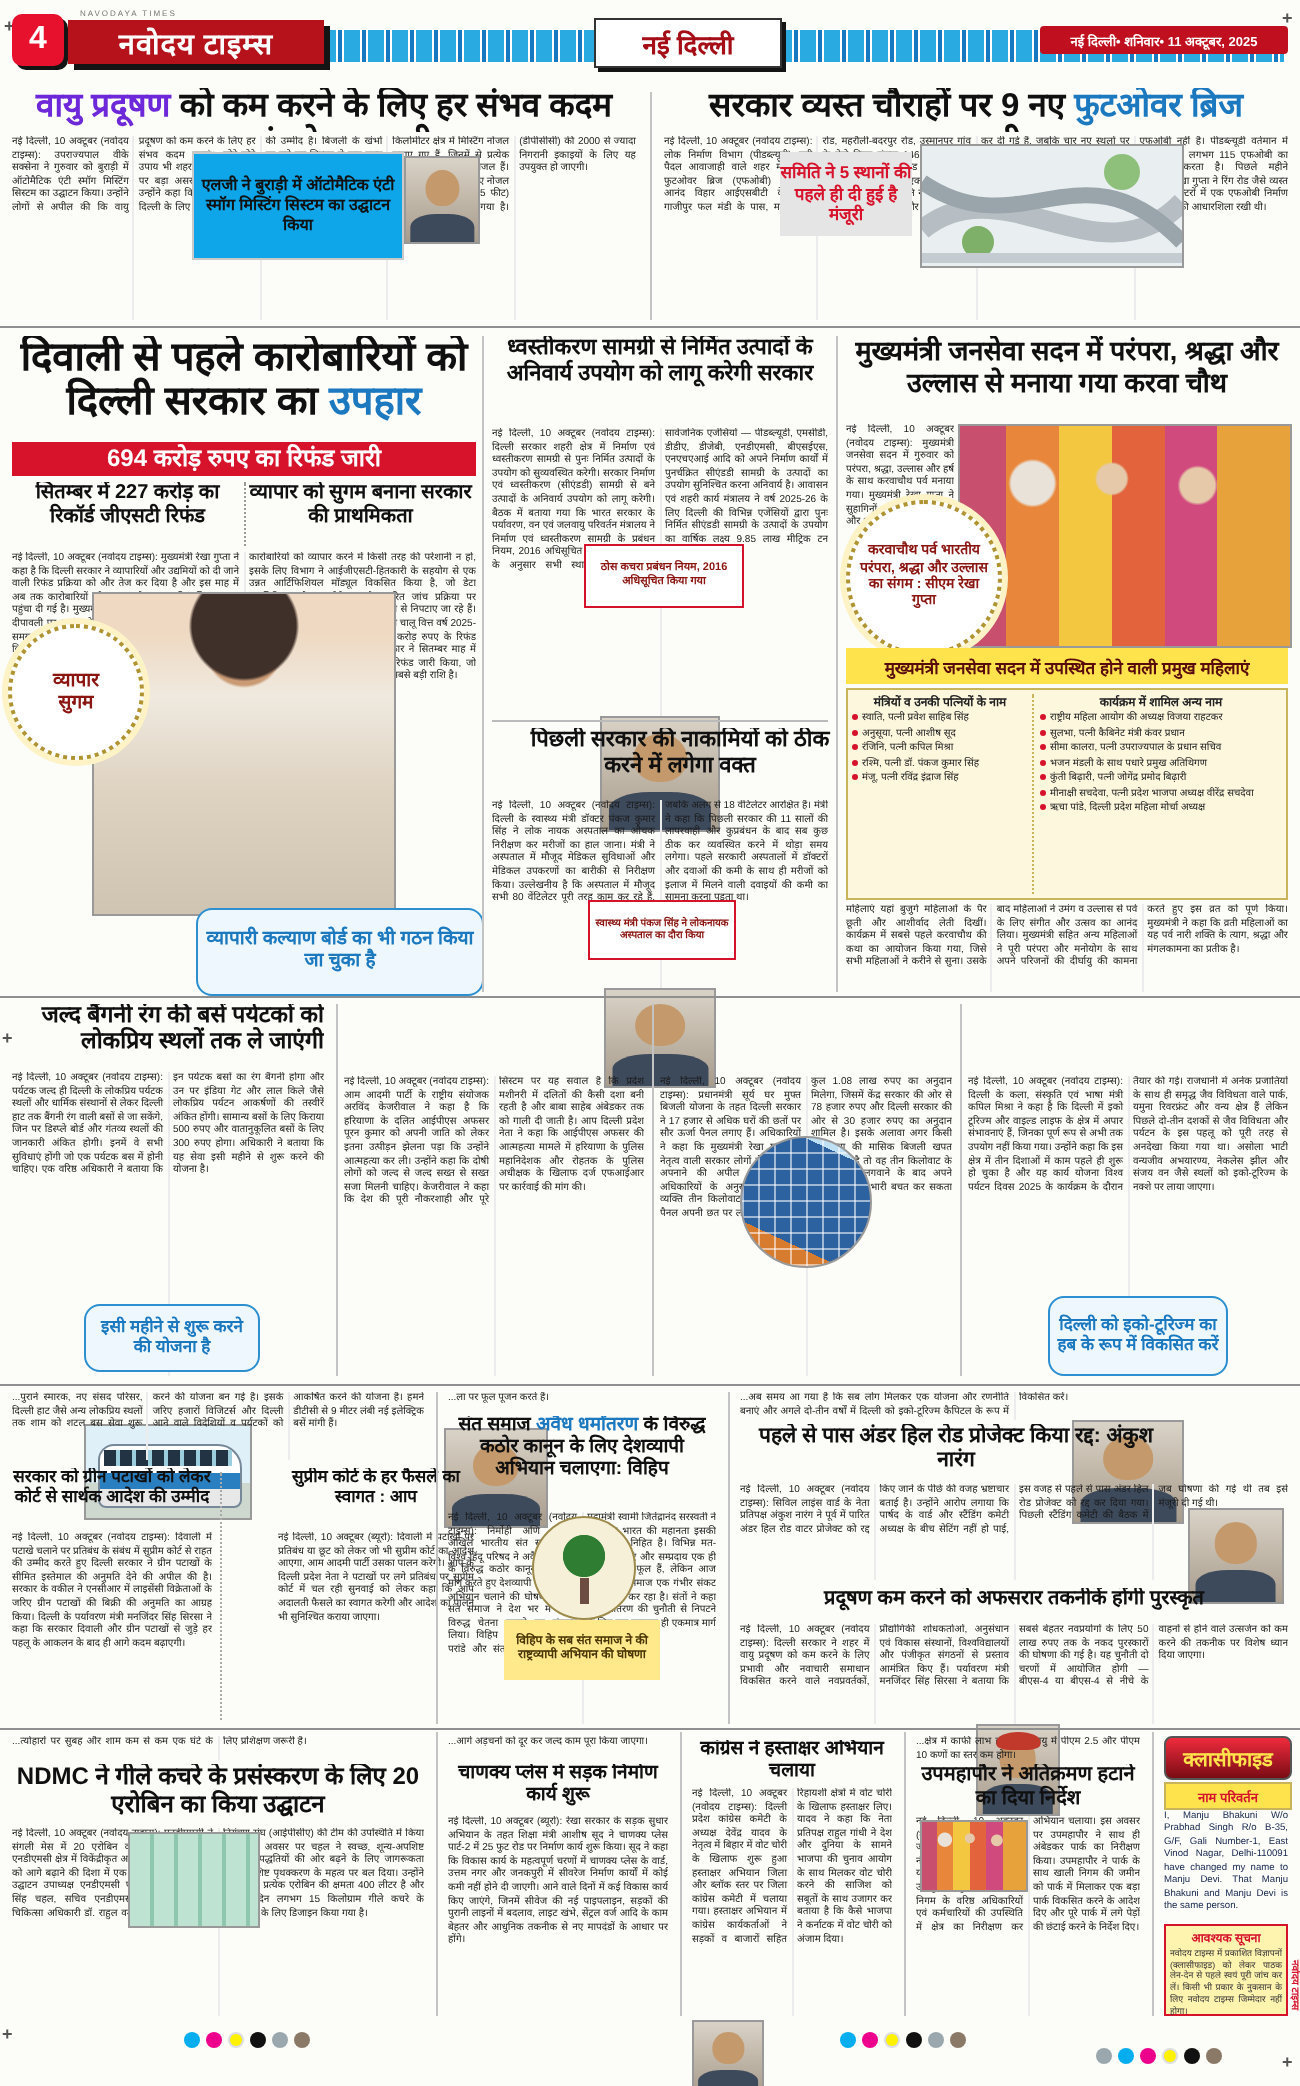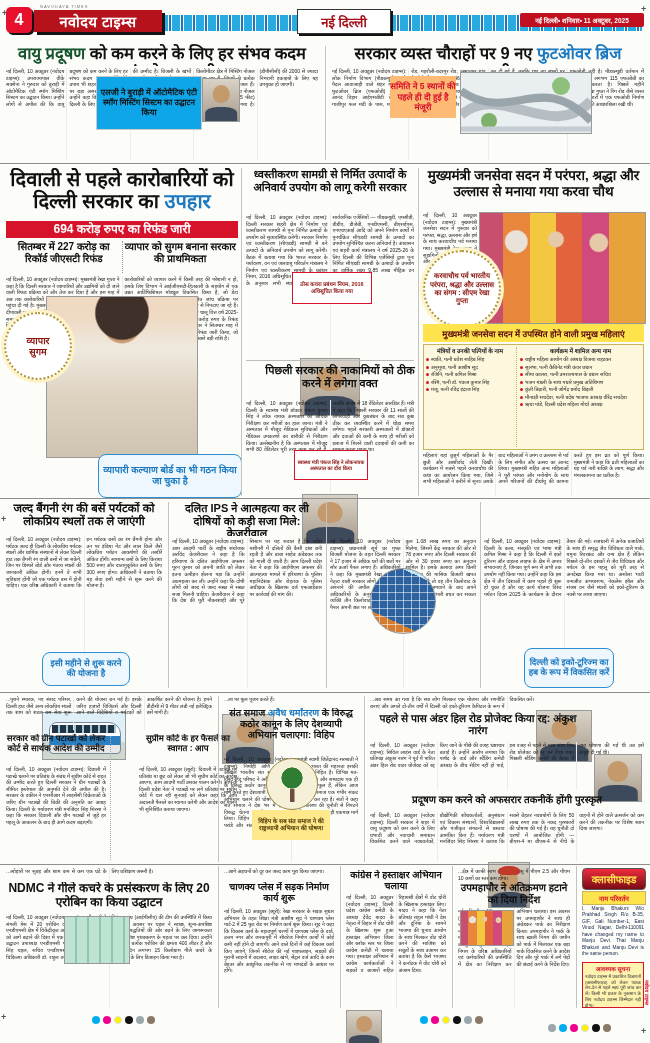--- a/index.html
+++ b/index.html
@@ -6,30 +6,30 @@
   .page{position:relative;width:650px;height:1043px;background:#fcfcf8;overflow:hidden;
         font-family:"Liberation Sans","DejaVu Sans",sans-serif;}
   .abs{position:absolute;}
   .bt{font-size:5px;line-height:1.32;text-align:justify;color:#1b1b1b;overflow:hidden;}
   .bt p{margin:0 0 3px 0;}
   .cols2{column-count:2;column-gap:5px;column-rule:1px solid #ececec;}
   .cols3{column-count:3;column-gap:5px;column-rule:1px solid #ececec;}
   .cols4{column-count:4;column-gap:5px;column-rule:1px solid #ececec;}
   .cols5{column-count:5;column-gap:5px;column-rule:1px solid #ececec;}
   .hl{font-weight:800;color:#101010;line-height:1.15;text-align:center;overflow:hidden;}
-  .red{color:#14532d;} .blue{color:#1c79c0;}
+  .red{color:#6d28d9;} .blue{color:#1c79c0;}
   .banner{background:#d7132c;color:#fff;font-weight:800;text-align:center;}
   .bluebox{border:1.5px solid #2b8fd0;border-radius:8px;background:#eef7fd;color:#1c79c0;
            font-weight:800;text-align:center;display:flex;align-items:center;justify-content:center;padding:2px;line-height:1.15;}
   .capbox{border:1px solid #d7132c;background:#fff;color:#8a1511;font-weight:700;text-align:center;
           display:flex;align-items:center;justify-content:center;line-height:1.2;padding:1px;}
   .insetbox{border:1px solid #c9c9c9;background:#0ea5e9;color:#111;font-weight:800;text-align:center;
             display:flex;align-items:center;justify-content:center;line-height:1.25;padding:2px;}
   .redquote{color:#d7132c;font-weight:800;text-align:center;display:flex;align-items:center;justify-content:center;
-            background:#fdba74;line-height:1.25;}
+            background:#e5e5e5;line-height:1.25;}
   .circlebadge{border-radius:50%;background:#fff;border:2px dotted #b09433;color:#8a1511;font-weight:800;
                display:flex;flex-direction:column;align-items:center;justify-content:center;text-align:center;
                box-shadow:0 0 0 3px #fdf3c7;line-height:1.2;padding:3px;}
   .vrule{position:absolute;width:0;border-left:1px solid #c3c3c3;}
   .hrule{position:absolute;height:0;border-top:1px solid #8f8f8f;}
   .dotrule{border-left:1px dotted #9a9a9a;}
   
   .stripes{background:repeating-linear-gradient(90deg,#29abe2 0 8px,#ffffff 8px 9px,#1779bf 9px 11px,#ffffff 11px 12px);}
   .pagenum{background:#e8112d;color:#fff;font-weight:800;font-size:16px;display:flex;align-items:center;justify-content:center;
            border-radius:5px;box-shadow:2px 2px 0 #141414;}
@@ -194,29 +194,28 @@
         <li>कुंती बिढ़ारी, पत्नी जोगेंद्र प्रमोद बिढ़ारी</li>
         <li>मीनाक्षी सचदेवा, पत्नी प्रदेश भाजपा अध्यक्ष वीरेंद्र सचदेवा</li>
         <li>ऋचा पांडे, दिल्ली प्रदेश महिला मोर्चा अध्यक्ष</li>
       </ul>
     </div>
   </div>
   <div class="abs bt cols3" style="left:423px;top:452px;width:221px;height:44px;">महिलाएं यहां बुजुर्ग महिलाओं के पैर छूती और आशीर्वाद लेती दिखीं। कार्यक्रम में सबसे पहले करवाचौथ की कथा का आयोजन किया गया, जिसे सभी महिलाओं ने करीने से सुना। उसके बाद महिलाओं ने उमंग व उल्लास से पर्व के लिए संगीत और उत्सव का आनंद लिया। मुख्यमंत्री सहित अन्य महिलाओं ने पूरी परंपरा और मनोयोग के साथ अपने परिजनों की दीर्घायु की कामना करते हुए इस व्रत को पूर्ण किया। मुख्यमंत्री ने कहा कि व्रती महिलाओं का यह पर्व नारी शक्ति के त्याग, श्रद्धा और मंगलकामना का प्रतीक है।</div>
 
   <div class="hrule" style="left:0;top:498px;width:650px;"></div>
 
-  <div class="abs hl" style="left:6px;top:502px;width:156px;height:32px;font-size:11.5px;">जल्द बैंगनी रंग की बसें पर्यटकों को लोकप्रिय स्थलों तक ले जाएंगी</div>
+  <div class="abs hl" style="left:6px;top:502px;width:156px;height:32px;font-size:11.5px;text-align:right;">जल्द बैंगनी रंग की बसें पर्यटकों को लोकप्रिय स्थलों तक ले जाएंगी</div>
   <div class="abs" style="left:6px;top:536px;width:156px;height:152px;">
     <div class="bt cols2" style="width:100%;height:100%;">नई दिल्ली, 10 अक्टूबर (नवोदय टाइम्स): पर्यटक जल्द ही दिल्ली के लोकप्रिय पर्यटक स्थलों और धार्मिक संस्थानों से लेकर दिल्ली हाट तक बैंगनी रंग वाली बसों से जा सकेंगे, जिन पर डिस्प्ले बोर्ड और गंतव्य स्थलों की जानकारी अंकित होगी। इनमें वे सभी सुविधाएं होंगी जो एक पर्यटक बस में होनी चाहिए। एक वरिष्ठ अधिकारी ने बताया कि इन पर्यटक बसों का रंग बैंगनी होगा और उन पर इंडिया गेट और लाल किले जैसे लोकप्रिय पर्यटन आकर्षणों की तस्वीरें अंकित होंगी। सामान्य बसों के लिए किराया 500 रुपए और वातानुकूलित बसों के लिए 300 रुपए होगा। अधिकारी ने बताया कि यह सेवा इसी महीने से शुरू करने की योजना है।</div>
     <div class="abs photo photo-bus" style="left:36px;top:24px;width:82px;height:46px;"></div>
     <div class="abs bluebox" style="left:36px;top:116px;width:82px;height:28px;font-size:8.5px;">इसी महीने से शुरू करने की योजना है</div>
   </div>
   <div class="vrule" style="left:168px;top:502px;height:186px;"></div>
 
-  <div class="abs hl" style="left:172px;top:502px;width:150px;height:34px;font-size:11px;">दलित IPS ने आत्महत्या कर ली दोषियों को कड़ी सजा मिले: केजरीवाल</div>
   <div class="abs" style="left:172px;top:538px;width:150px;height:150px;">
     <div class="bt cols2" style="width:100%;height:100%;">नई दिल्ली, 10 अक्टूबर (नवोदय टाइम्स): आम आदमी पार्टी के राष्ट्रीय संयोजक अरविंद केजरीवाल ने कहा है कि हरियाणा के दलित आईपीएस अफसर पूरन कुमार को अपनी जाति को लेकर इतना उत्पीड़न झेलना पड़ा कि उन्होंने आत्महत्या कर ली। उन्होंने कहा कि दोषी लोगों को जल्द से जल्द सख्त से सख्त सजा मिलनी चाहिए। केजरीवाल ने कहा कि देश की पूरी नौकरशाही और पूरे सिस्टम पर यह सवाल है कि प्रदेश मशीनरी में दलितों की कैसी दशा बनी रहती है और बाबा साहेब अंबेडकर तक को गाली दी जाती है। आप दिल्ली प्रदेश नेता ने कहा कि आईपीएस अफसर की आत्महत्या मामले में हरियाणा के पुलिस महानिदेशक और रोहतक के पुलिस अधीक्षक के खिलाफ दर्ज एफआईआर पर कार्रवाई की मांग की।</div>
     <div class="abs photo portrait" style="left:50px;top:26px;width:50px;height:48px;"></div>
   </div>
   <div class="vrule" style="left:326px;top:502px;height:186px;"></div>
 
   <div class="abs" style="left:330px;top:538px;width:146px;height:150px;">
     <div class="bt cols2" style="width:100%;height:100%;">नई दिल्ली, 10 अक्टूबर (नवोदय टाइम्स): प्रधानमंत्री सूर्य घर मुफ्त बिजली योजना के तहत दिल्ली सरकार ने 17 हजार से अधिक घरों की छतों पर सौर ऊर्जा पैनल लगाए हैं। अधिकारियों ने कहा कि मुख्यमंत्री रेखा गुप्ता के नेतृत्व वाली सरकार लोगों से सौर ऊर्जा अपनाने की अपील कर रही है। अधिकारियों के अनुसार अगर कोई व्यक्ति तीन किलोवाट तक का सोलर पैनल अपनी छत पर लगवाता है तो उसे कुल 1.08 लाख रुपए का अनुदान मिलेगा, जिसमें केंद्र सरकार की ओर से 78 हजार रुपए और दिल्ली सरकार की ओर से 30 हजार रुपए का अनुदान शामिल है। इसके अलावा अगर किसी उपभोक्ता की मासिक बिजली खपत 500 यूनिट है तो वह तीन किलोवाट के सोलर पैनल लगवाने के बाद अपने बिजली बिल में भारी बचत कर सकता है।</div>
     <div class="abs photo-solar" style="left:40px;top:30px;width:64px;height:64px;"></div>
   </div>

